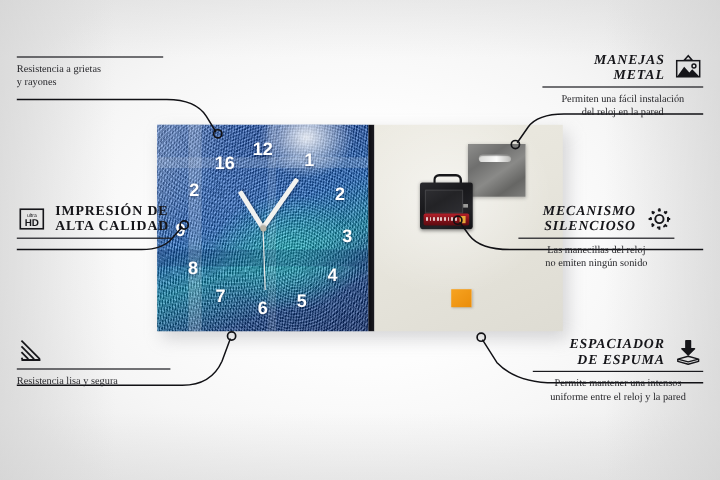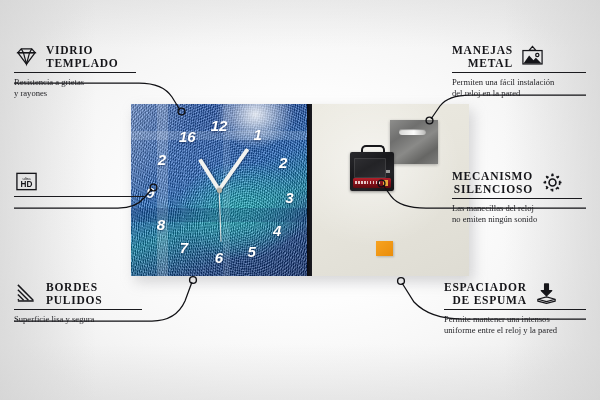--- a/index.html
+++ b/index.html
@@ -24,21 +24,20 @@
                 background:rgba(120,120,125,.30);filter:blur(7px);border-radius:2px;}
 
   
   #clock-face{position:absolute;left:0;top:0;width:176px;height:172px;overflow:hidden;
      background:
        linear-gradient(118deg, rgba(255,255,255,.30) 0%, rgba(255,255,255,0) 26%),
        repeating-linear-gradient(97deg, rgba(0,0,0,.22) 0px, rgba(0,0,0,.22) 1px, rgba(255,255,255,.20) 1px, rgba(255,255,255,.20) 2.2px),
        radial-gradient(ellipse 70% 55% at 62% 62%, #17b7c9 0%, rgba(23,183,201,0) 52%),
        radial-gradient(ellipse 90% 60% at 20% 30%, #2f6fd0 0%, rgba(47,111,208,0) 60%),
        linear-gradient(160deg,#2a63c8 0%,#1b4fae 22%,#1766c9 44%,#0f8fb8 62%,#12418f 82%,#0d2f78 100%);
-     font-style: italic;
   }
   #clock-face .moire{position:absolute;inset:-20%;
       background:repeating-radial-gradient(circle at 58% 66%,
         rgba(255,255,255,.16) 0px, rgba(255,255,255,.16) 1px,
         rgba(0,0,0,.16) 1px, rgba(0,0,0,.16) 2.4px);
       transform:rotate(-12deg);opacity:.85;}
   #clock-face .moire2{position:absolute;inset:-25%;
       background:repeating-radial-gradient(circle at 25% 18%,
         rgba(255,255,255,.10) 0px, rgba(255,255,255,.10) 1.2px,
         rgba(0,0,0,.12) 1.2px, rgba(0,0,0,.12) 3px);
@@ -102,23 +101,23 @@
   .co-head{display:flex;align-items:center;gap:7px;}
   .co-title{font-family:"Liberation Serif",serif;font-weight:700;
             font-size:11.5px;line-height:12.6px;letter-spacing:.75px;color:#16161a;
             text-transform:uppercase;white-space:pre-line;}
   .rule{height:1.2px;background:#1a1a1e;margin:3px 0 4px;}
   .co-desc{font-family:Liberation Serif, serif;font-size:8.6px;line-height:10.6px;
            color:#1f1f23;white-space:pre-line;}
   .left .co-head{justify-content:flex-start;}
   .left .co-title{text-align:left;}
   .left .co-desc{text-align:left;}
-  .right .co-head{}
+  .right .co-head{justify-content:flex-end;font-style:italic;}
   .right .co-title{text-align:right;}
-  .right .co-desc{text-align:left;}
+  .right .co-desc{text-align:center;}
   .ico{width:25px;height:23px;flex:0 0 25px;display:block;}
 
   svg#leaders{position:absolute;left:0;top:0;width:600px;height:400px;
               pointer-events:none;}
   svg#leaders path{fill:none;stroke:#111115;stroke-width:1.25;}
   svg#leaders circle{fill:none;stroke:#111115;stroke-width:1.4;}
 </style>
 </head>
 <body>
 
@@ -192,85 +191,73 @@
     <circle cx="429.5" cy="120.5" r="3.4"></circle>
 
     <path d="M586,208 L426,208 Q400,208 391,196 L383,185"></path>
     <circle cx="381.5" cy="183.5" r="3.4"></circle>
 
     <path d="M586,319 L462,319 Q430,319 414,302 L402,283"></path>
     <circle cx="401" cy="281" r="3.4"></circle>
   </svg>
 
   <div class="callout left" style="left:14px;top:44px;width:122px">
-    <div class="co-head">
-      <svg class="ico" viewBox="0 0 26 24">
-        <g fill="none" stroke="#16161a" stroke-width="1.3">
-          <path d="M4 8 L13 20 L22 8 Z"></path>
-          <path d="M4 8 L7.5 4 L18.5 4 L22 8 Z"></path>
-          <path d="M7.5 4 L9.8 8 L13 20 L16.2 8 L18.5 4"></path>
-          <path d="M4 8 L22 8"></path>
-        </g>
-      </svg>
-      <div class="co-title">VIDRIO
-TEMPLADO</div>
-    </div>
     <div class="rule"></div>
     <div class="co-desc">Resistencia a grietas
 y rayones</div>
   </div>
 
   <div class="callout left" style="left:14px;top:170px;width:130px">
     <div class="co-head">
       <svg class="ico" viewBox="0 0 26 24">
         <rect x="3" y="3.5" width="20" height="17" fill="none" stroke="#16161a" stroke-width="1.4"></rect>
         <text x="13" y="10.4" text-anchor="middle" font-family="Liberation Sans, sans-serif" font-size="4.4" fill="#16161a">ultra</text>
         <text x="13" y="18" text-anchor="middle" font-family="Liberation Sans, sans-serif" font-size="8.6" font-weight="bold" fill="#16161a">HD</text>
       </svg>
+      <div class="co-title">IMPRESIÓN DE
+ALTA CALIDAD</div>
     </div>
     <div class="rule"></div>
   </div>
 
   <div class="callout left" style="left:14px;top:281px;width:128px">
     <div class="co-head">
       <svg class="ico" viewBox="0 0 26 24">
         <g stroke="#16161a" stroke-width="1.5">
           <path d="M4 3 L20 19"></path>
             <path d="M4 8 L15 19"></path>
           <path d="M4 13 L10 19"></path>
             <path d="M4 18 L5 19"></path>
           <path d="M4 19.8 L20.5 19.8" stroke-width="1.6"></path>
         </g>
       </svg>
-      <div class="co-title">BORDES
-PULIDOS</div>
-    </div>
-    <div class="rule"></div>
-    <div class="co-desc">Superficie lisa y segura</div>
+    </div>
+    <div class="rule"></div>
+    <div class="co-desc">Resistencia lisa y segura</div>
   </div>
 
   <div class="callout right" style="left:452px;top:44px;width:134px">
     <div class="co-head">
       <div class="co-title">MANEJAS
 METAL</div>
       <svg class="ico" viewBox="0 0 26 24">
         <g fill="none" stroke="#16161a" stroke-width="1.3">
           <path d="M13 1.5 L9.5 5.5 L16.5 5.5 Z"></path>
           <rect x="3" y="5.8" width="20" height="14"></rect>
           <circle cx="18" cy="10.5" r="1.7"></circle>
           <path d="M3.6 19.3 L9.5 11 L14 16 L16.5 13.2 L22.4 19.3 Z" fill="#16161a" stroke="none"></path>
         </g>
       </svg>
     </div>
     <div class="rule"></div>
     <div class="co-desc">Permiten una fácil instalación
 del reloj en la pared</div>
   </div>
 
-  <div class="callout right" style="left:452px;top:170px;width:130px">
+  <div class="callout right" style="left:432px;top:170px;width:130px">
     <div class="co-head">
       <div class="co-title">MECANISMO
 SILENCIOSO</div>
       <svg class="ico" viewBox="0 0 26 24">
         <g fill="none" stroke="#16161a" stroke-width="1.7">
           <circle cx="13" cy="12" r="3.6"></circle>
           <path d="M13 2.6 L13 5.4 M13 18.6 L13 21.4
                    M3.6 12 L6.4 12 M19.6 12 L22.4 12
                    M6.4 5.4 L8.3 7.3 M17.7 16.7 L19.6 18.6
                    M19.6 5.4 L17.7 7.3 M8.3 16.7 L6.4 18.6"></path>

